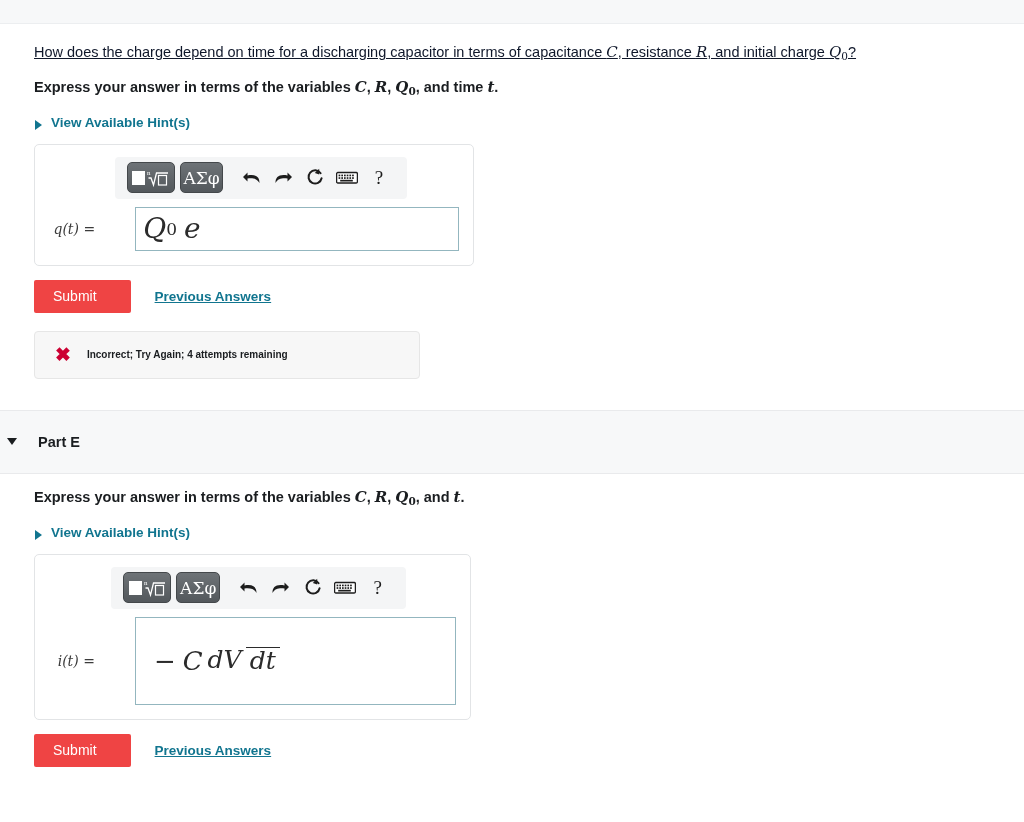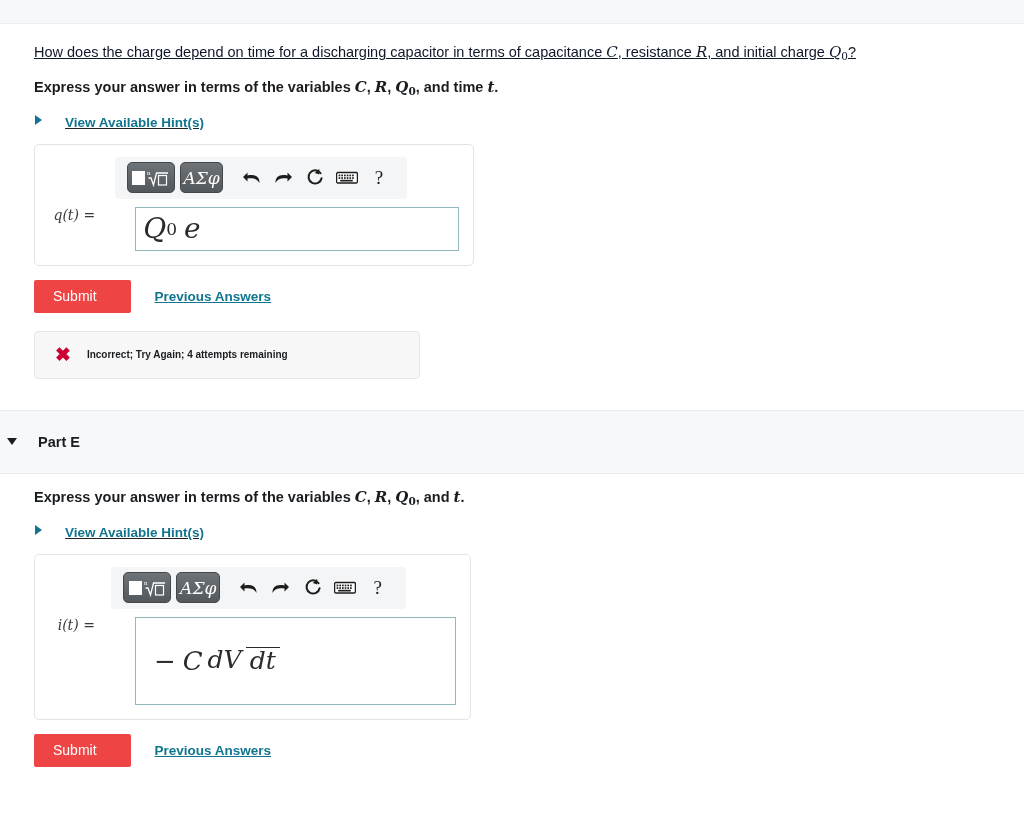--- a/index.html
+++ b/index.html
@@ -54,25 +54,24 @@
     font-size: 10.5px;
     vertical-align: -0.25em;
     font-style: normal;
     font-family: "DejaVu Serif", "Liberation Serif", serif;
   }
 
   
   .hints-row {
     padding-top: 16px;
     display: flex;
-    align-items: flex-start;
-    gap: 23px;
+    align-items: flex-end;
+    gap: 9px;
     width: max-content;
     cursor: pointer;
-    text-decoration: underline;
   }
   .tri-right {
     width: 0; height: 0;
     border-left: 7px solid #11758f;
     border-top: 5px solid transparent;
     border-bottom: 5px solid transparent;
     margin-left: 1px;
   }
   .hints-label {
     color: #11758f;
@@ -117,21 +116,20 @@
     box-sizing: border-box;
   }
   .mb-btn.template { width: 55px; gap: 2px; padding: 0 4px;}
   .mb-btn.greek {
     width: 51px;
     margin-left: 5px;
     color: #ffffff;
     font-family: "DejaVu Serif", "Liberation Serif", serif;
     font-size: 17px;
     letter-spacing: 0px;
-    font-style: italic;
   }
 
   .sq-filled {
     width: 13px; height: 14px;
     background: #ffffff;
     display: inline-block;
   }
   .radical-wrap {
     position: relative;
     width: 22px; height: 20px;
@@ -148,21 +146,21 @@
   .mb-icon.first { margin-left: 12px; }
   .mb-qmark {
     font-size: 19px;
     color: #1d1d1d;
     font-family: "Liberation Serif", serif;
   }
 
   
   .ans-row {
     display: flex;
-    align-items: flex-start;
+    align-items: center;
     margin-top: 8px;
     gap: 32px;
   }
   .ans-label {
     font-family: "DejaVu Serif", "Liberation Serif", serif;
     font-style: italic;
     font-size: 14px;
     color: #3b3b3b;
     width: 58px;
     text-align: right;

